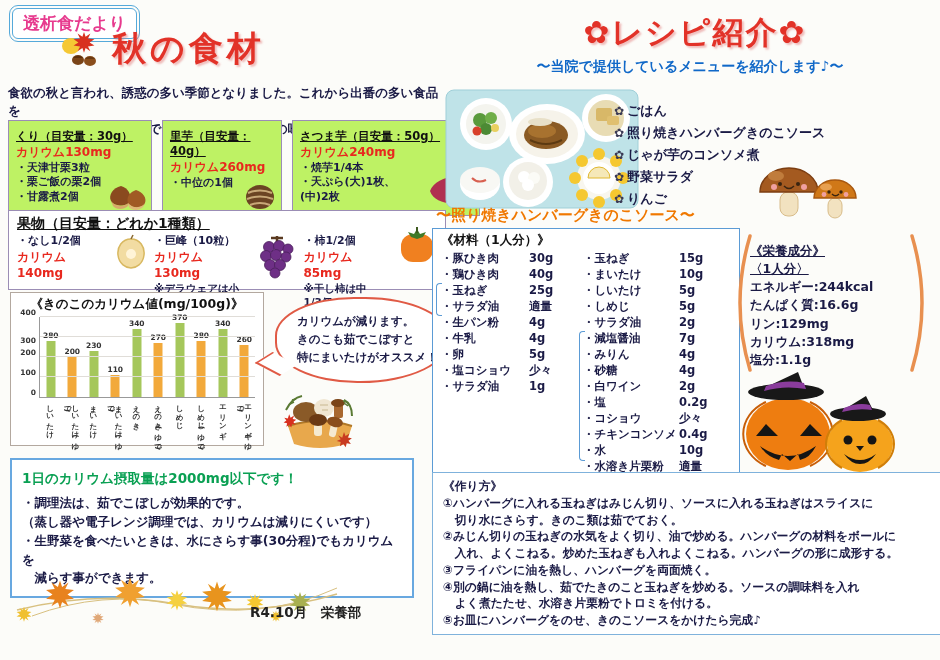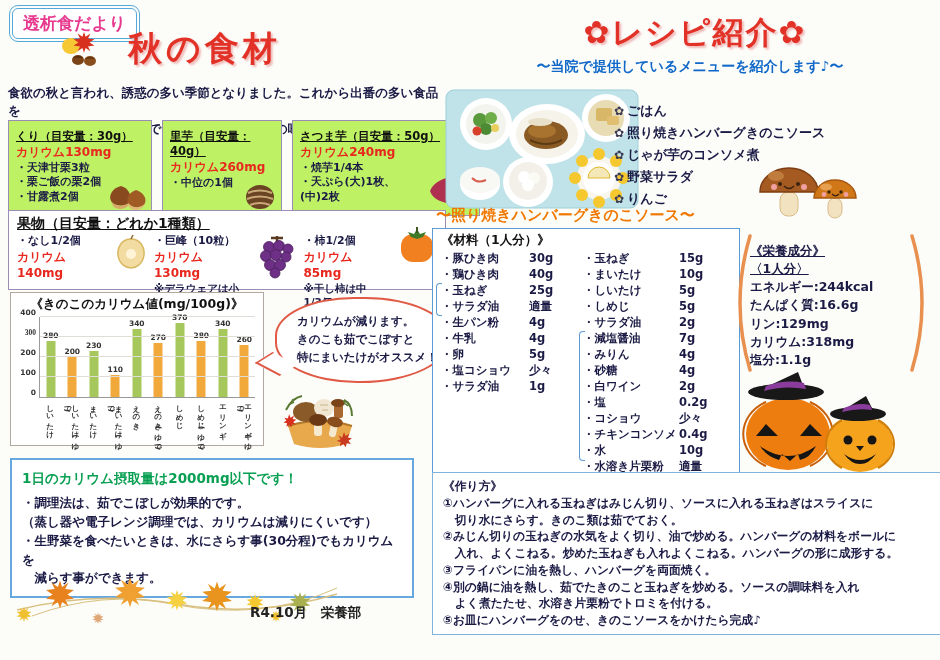--- a/index.html
+++ b/index.html
@@ -5,21 +5,21 @@
   html,body{margin:0;padding:0;}
   body{font-family:"DejaVu Sans",sans-serif;background:#e8e8e8;}
   .page{position:relative;width:940px;height:660px;background:#fcfcf9;overflow:hidden;
         font-weight:bold;color:#1a1a45;}
   .abs{position:absolute;}
 
   
   .badge{left:12px;top:8px;padding:3px 10px;color:#e73a8e;font-size:17px;
          border:1.6px solid #55a9da;outline:1.6px solid #55a9da;outline-offset:2px;
          border-radius:6px;background:#fff;}
-  .heading-row{left:60px;top:26px;display:flex;align-items:center;gap:22px;}
+  .heading-row{left:60px;top:26px;display:flex;align-items:center;gap:6px;}
   .big-heading{font-size:34px;font-weight:800;color:#e23228;letter-spacing:4px;
                text-shadow:2px 2px 2px rgba(225,110,110,.45);}
   .intro{left:8px;top:84px;width:432px;font-size:12.5px;line-height:1.45;}
 
   .veg-row{left:8px;top:120px;display:flex;gap:10px;}
   .vbox{position:relative;border:1.5px solid #9b8db5;background:#bef264;padding:8px 7px;height:78px;}
   .vbox .ttl{font-size:11.5px;text-decoration:underline;color:#111;}
   .pot{color:#e8281e;font-size:12px;}
   .vlines{font-size:11px;line-height:1.3;}
   .vicon{position:absolute;right:3px;bottom:3px;}
@@ -267,21 +267,21 @@
           <div class="bar-slot">
             <div class="bar" style="height: 52px; background: rgb(242, 169, 59);"></div>
             <div class="bar-val" style="bottom: 53px;">260</div>
           </div>
         </div>
     <div class="ytick" style="bottom: -4px;">0</div>
         <div class="ytick" style="bottom: 16px;">100</div>
         <div class="gridline" style="bottom: 20px;"></div>
         <div class="ytick" style="bottom: 36px;">200</div>
         <div class="gridline" style="bottom: 40px;"></div>
-        <div class="ytick" style="bottom: 56px; font-family: Liberation Serif, serif;">300</div>
+        <div class="ytick" style="bottom: 48px;">300</div>
         <div class="gridline" style="bottom: 60px;"></div>
         <div class="ytick" style="bottom: 76px;">400</div>
         <div class="gridline" style="bottom: 80px;"></div>
       </div>
     <div class="chart-cats" id="chart-cats">
         <div class="cat-slot">
           <div class="cat-label">しいたけ</div>
         </div>
         <div class="cat-slot">
           <div class="cat-label">しいたけ(ゆで)</div>

